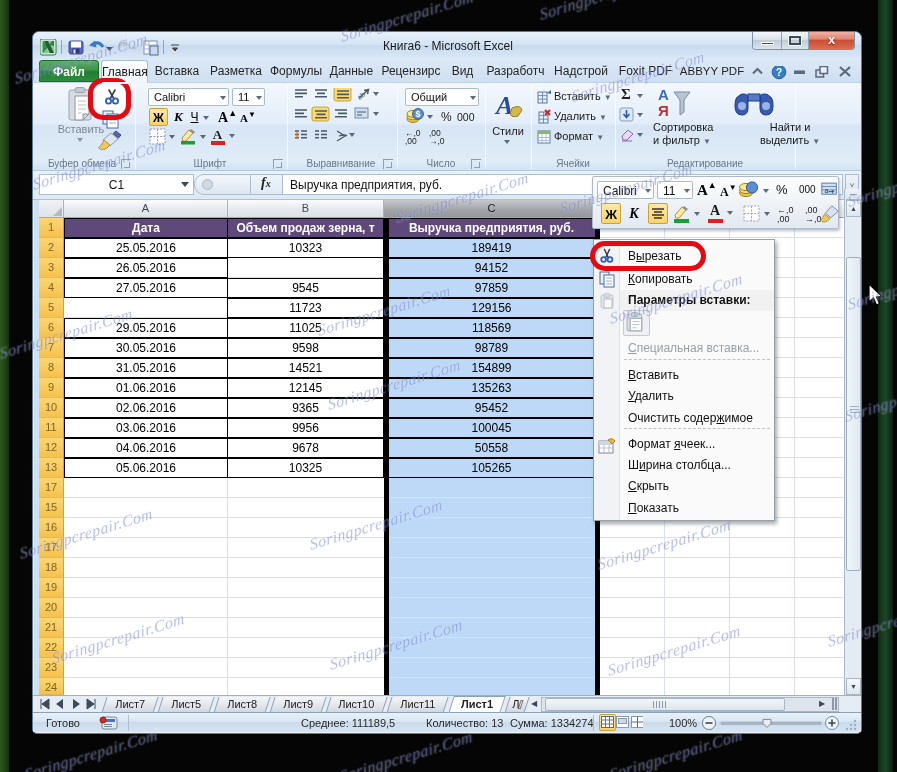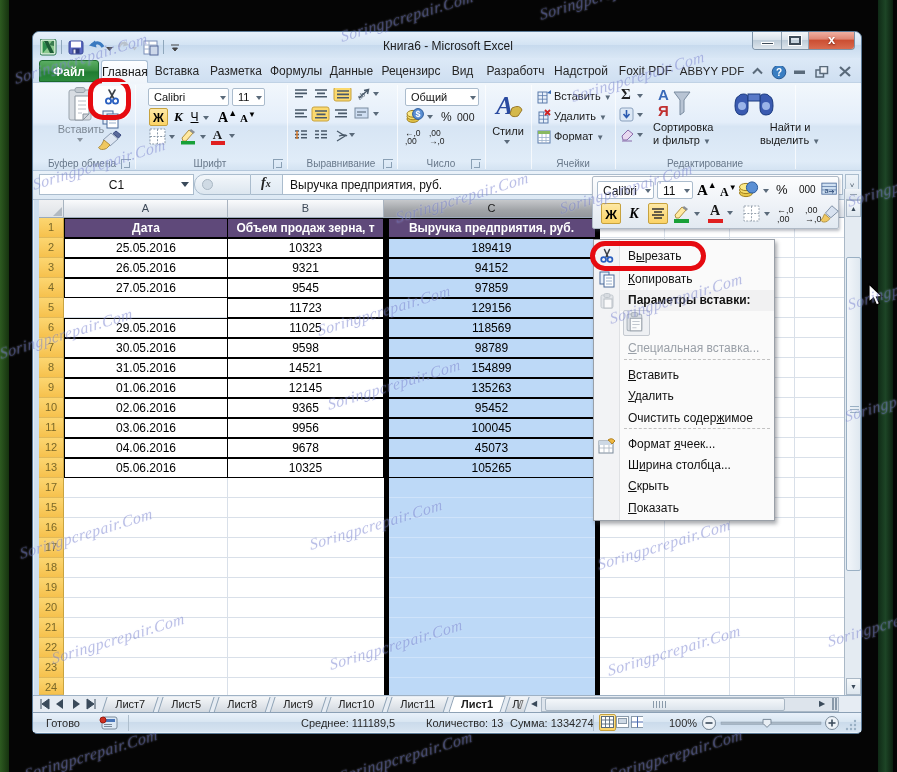--- a/index.html
+++ b/index.html
@@ -357,21 +357,20 @@
 
     <div class="abs" style="left:350px;top:278px;width:206px;height:217px;background:repeating-linear-gradient(180deg,#bdd9f7 0,#bdd9f7 19px,#cfe3fa 19px,#cfe3fa 20px)"></div>
 
     <div class="tc th" style="left:188px;top:18px;width:157px">Объем продаж зерна, т</div>
     <div class="tc th" style="left:25px;top:18px;width:164px">Дата</div>
     <div class="tc th" style="left:344px;top:18px;width:217px">Выручка предприятия, руб.</div>
     <div class="tc" style="left:25px;top:38px;width:164px">25.05.2016</div>
     <div class="tc" style="left:188px;top:38px;width:157px">10323</div>
     <div class="tc tcsel" style="left:344px;top:38px;width:217px">189419</div>
     <div class="tc" style="left:25px;top:58px;width:164px">26.05.2016</div>
-    <div class="tc" style="left:188px;top:58px;width:157px">9321</div>
     <div class="tc tcsel" style="left:344px;top:58px;width:217px">94152</div>
     <div class="tc" style="left:25px;top:78px;width:164px">27.05.2016</div>
     <div class="tc" style="left:188px;top:78px;width:157px">9545</div>
     <div class="tc tcsel" style="left:344px;top:78px;width:217px">97859</div>
     <div class="tc" style="left:188px;top:98px;width:157px">11723</div>
     <div class="tc tcsel" style="left:344px;top:98px;width:217px">129156</div>
     <div class="tc" style="left:25px;top:118px;width:164px">29.05.2016</div>
     <div class="tc" style="left:188px;top:118px;width:157px">11025</div>
     <div class="tc tcsel" style="left:344px;top:118px;width:217px">118569</div>
     <div class="tc" style="left:25px;top:138px;width:164px">30.05.2016</div>
@@ -384,21 +383,21 @@
     <div class="tc" style="left:188px;top:178px;width:157px">12145</div>
     <div class="tc tcsel" style="left:344px;top:178px;width:217px">135263</div>
     <div class="tc" style="left:25px;top:198px;width:164px">02.06.2016</div>
     <div class="tc" style="left:188px;top:198px;width:157px">9365</div>
     <div class="tc tcsel" style="left:344px;top:198px;width:217px">95452</div>
     <div class="tc" style="left:25px;top:218px;width:164px">03.06.2016</div>
     <div class="tc" style="left:188px;top:218px;width:157px">9956</div>
     <div class="tc tcsel" style="left:344px;top:218px;width:217px">100045</div>
     <div class="tc" style="left:25px;top:238px;width:164px">04.06.2016</div>
     <div class="tc" style="left:188px;top:238px;width:157px">9678</div>
-    <div class="tc tcsel" style="left:344px;top:238px;width:217px">45073</div>
+    <div class="tc tcsel" style="left:344px;top:238px;width:217px">50558</div>
     <div class="tc" style="left:25px;top:258px;width:164px">05.06.2016</div>
     <div class="tc" style="left:188px;top:258px;width:157px">10325</div>
     <div class="tc tcsel" style="left:344px;top:258px;width:217px">105265</div>
 
     <div class="abs" style="left:345px;top:18px;width:5px;height:477px;background:#000"></div>
     <div class="abs" style="left:556px;top:18px;width:5px;height:477px;background:#000"></div>
   </div>
   <div class="abs" id="sheettabs">
     <svg class="abs" style="left:6px;top:2px" width="58" height="12" viewBox="0 0 58 12">
       <g fill="#3a4a5a">

